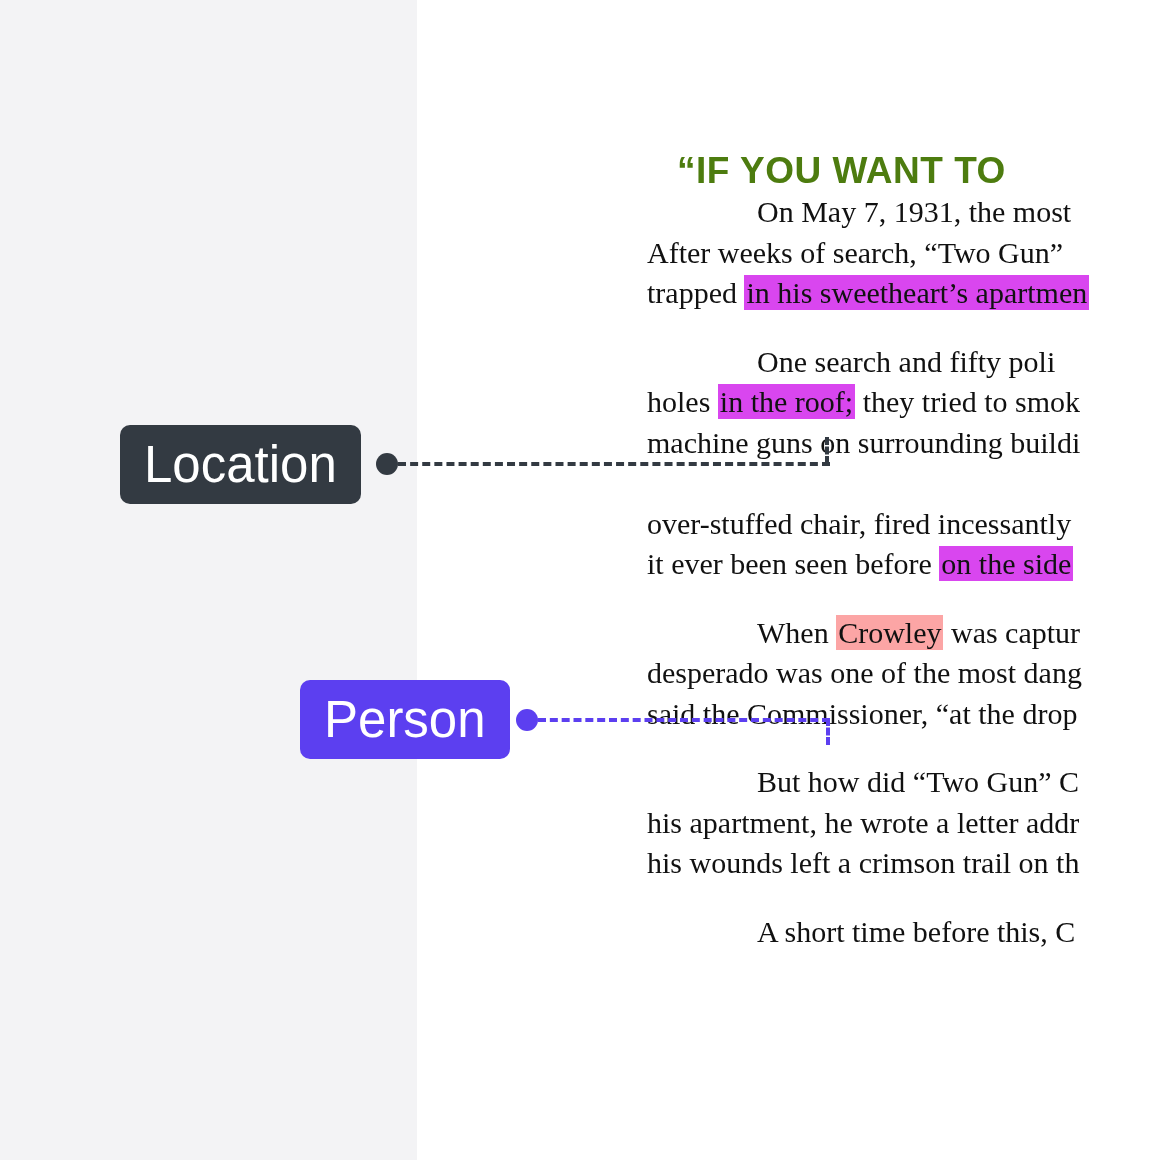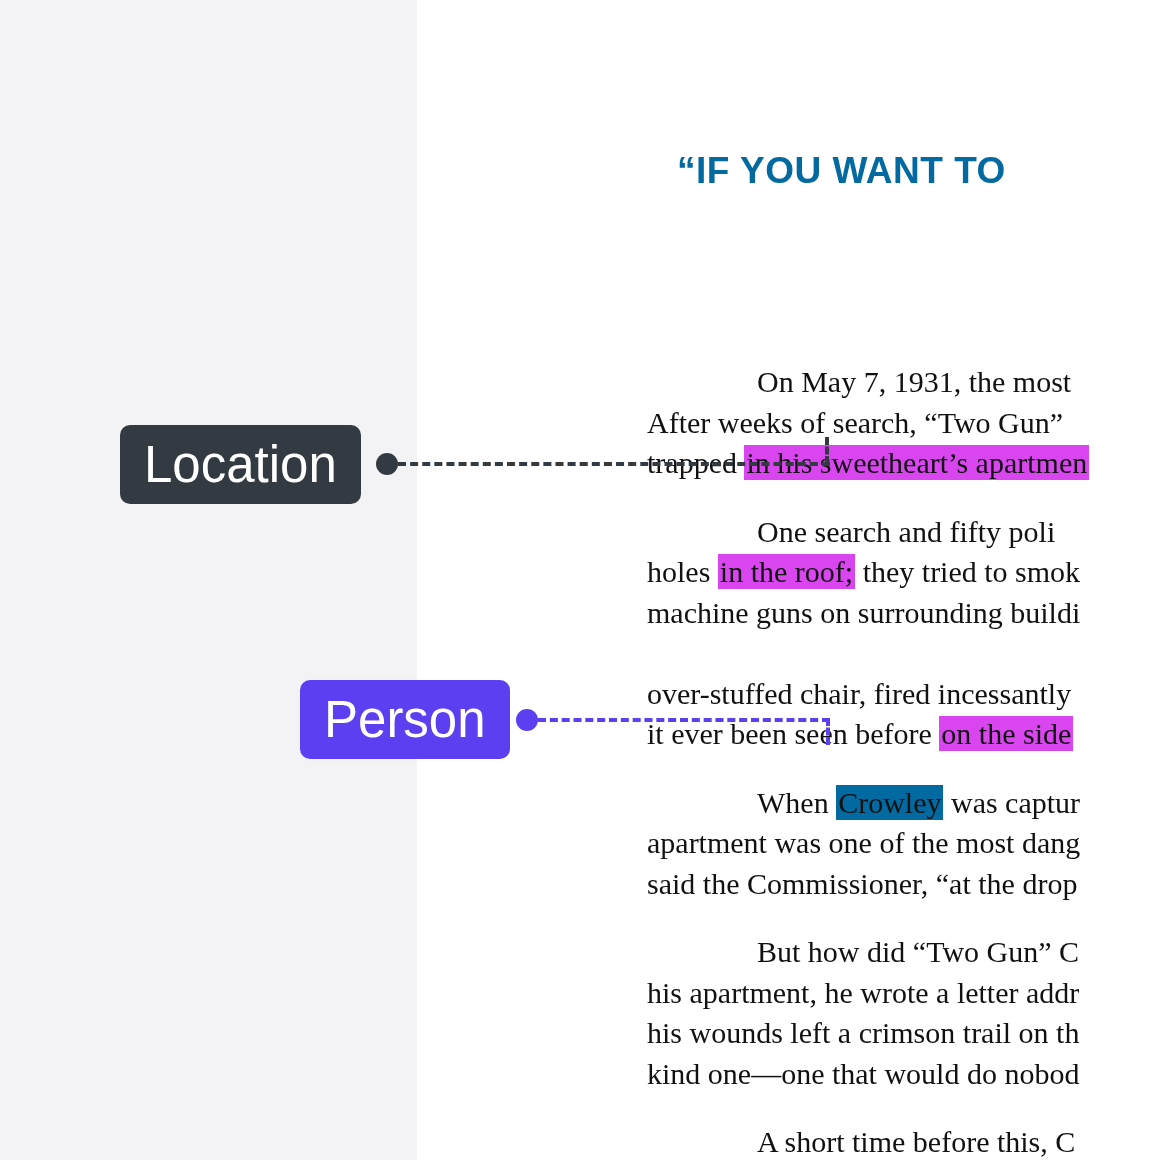--- a/index.html
+++ b/index.html
@@ -32,25 +32,24 @@
       top: 0;
       right: 0;
       height: 100%;
       background: #ffffff;
       padding: 50px 0 0 0;
     }
     
     .doc-title {
       font-size: 37px;
       font-weight: 800;
-      color: #0369a1;
+      color: #4d7c0f;
       letter-spacing: 0.5px;
       text-align: left;
       margin-left: 260px;
-      margin-bottom: 170px;
       margin-top: 100px;
       white-space: nowrap;
       font-family: -apple-system, BlinkMacSystemFont, "Segoe UI", Helvetica, Arial, sans-serif;
     }
     
     .doc-body {
       font-family: Georgia, "Times New Roman", serif;
       font-size: 30px;
       line-height: 1.35;
       color: #111;
@@ -61,21 +60,21 @@
     .para {
       margin-bottom: 28px;
     }
     
     .hl-grey {
       background: #d946ef;
       padding: 1px 2px;
     }
     
     .hl-blue {
-      background: #0369a1;
+      background: #fca5a5;
       padding: 1px 2px;
     }
     
     .tag-label {
       position: absolute;
       padding: 10px 24px;
       border-radius: 10px;
       font-size: 51px;
       font-weight: 400;
       color: #ffffff;
@@ -184,29 +183,28 @@
       <span style="display:inline-block; width:110px;"></span><span>One search and fifty poli</span><br>
       <span>holes </span><span class="hl-grey">in the roof;</span><span> they tried to smok</span><br>
       <span>machine guns on surrounding buildi</span><br>
       <br>
       <span>over-stuffed chair, fired incessantly </span><br>
       <span>it ever been seen before </span><span class="hl-grey">on the side</span>
     </div>
 
     <div class="para">
       <span style="display:inline-block; width:110px;"></span><span>When </span><span class="hl-blue">Crowley</span><span> was captur</span><br>
-      <span>apartment was one of the most dang</span><br>
+      <span>desperado was one of the most dang</span><br>
       <span>said the Commissioner, “at the drop</span>
     </div>
 
     <div class="para">
       <span style="display:inline-block; width:110px;"></span><span>But how did “Two Gun” C</span><br>
       <span>his apartment, he wrote a letter addr</span><br>
       <span>his wounds left a crimson trail on th</span><br>
-      <span>kind one—one that would do nobod</span>
     </div>
 
     <div class="para">
       <span style="display:inline-block; width:110px;"></span><span>A short time before this, C</span>
     </div>
 
   </div>
 </div>
 
 <div class="tag-label tag-location">Location</div>

